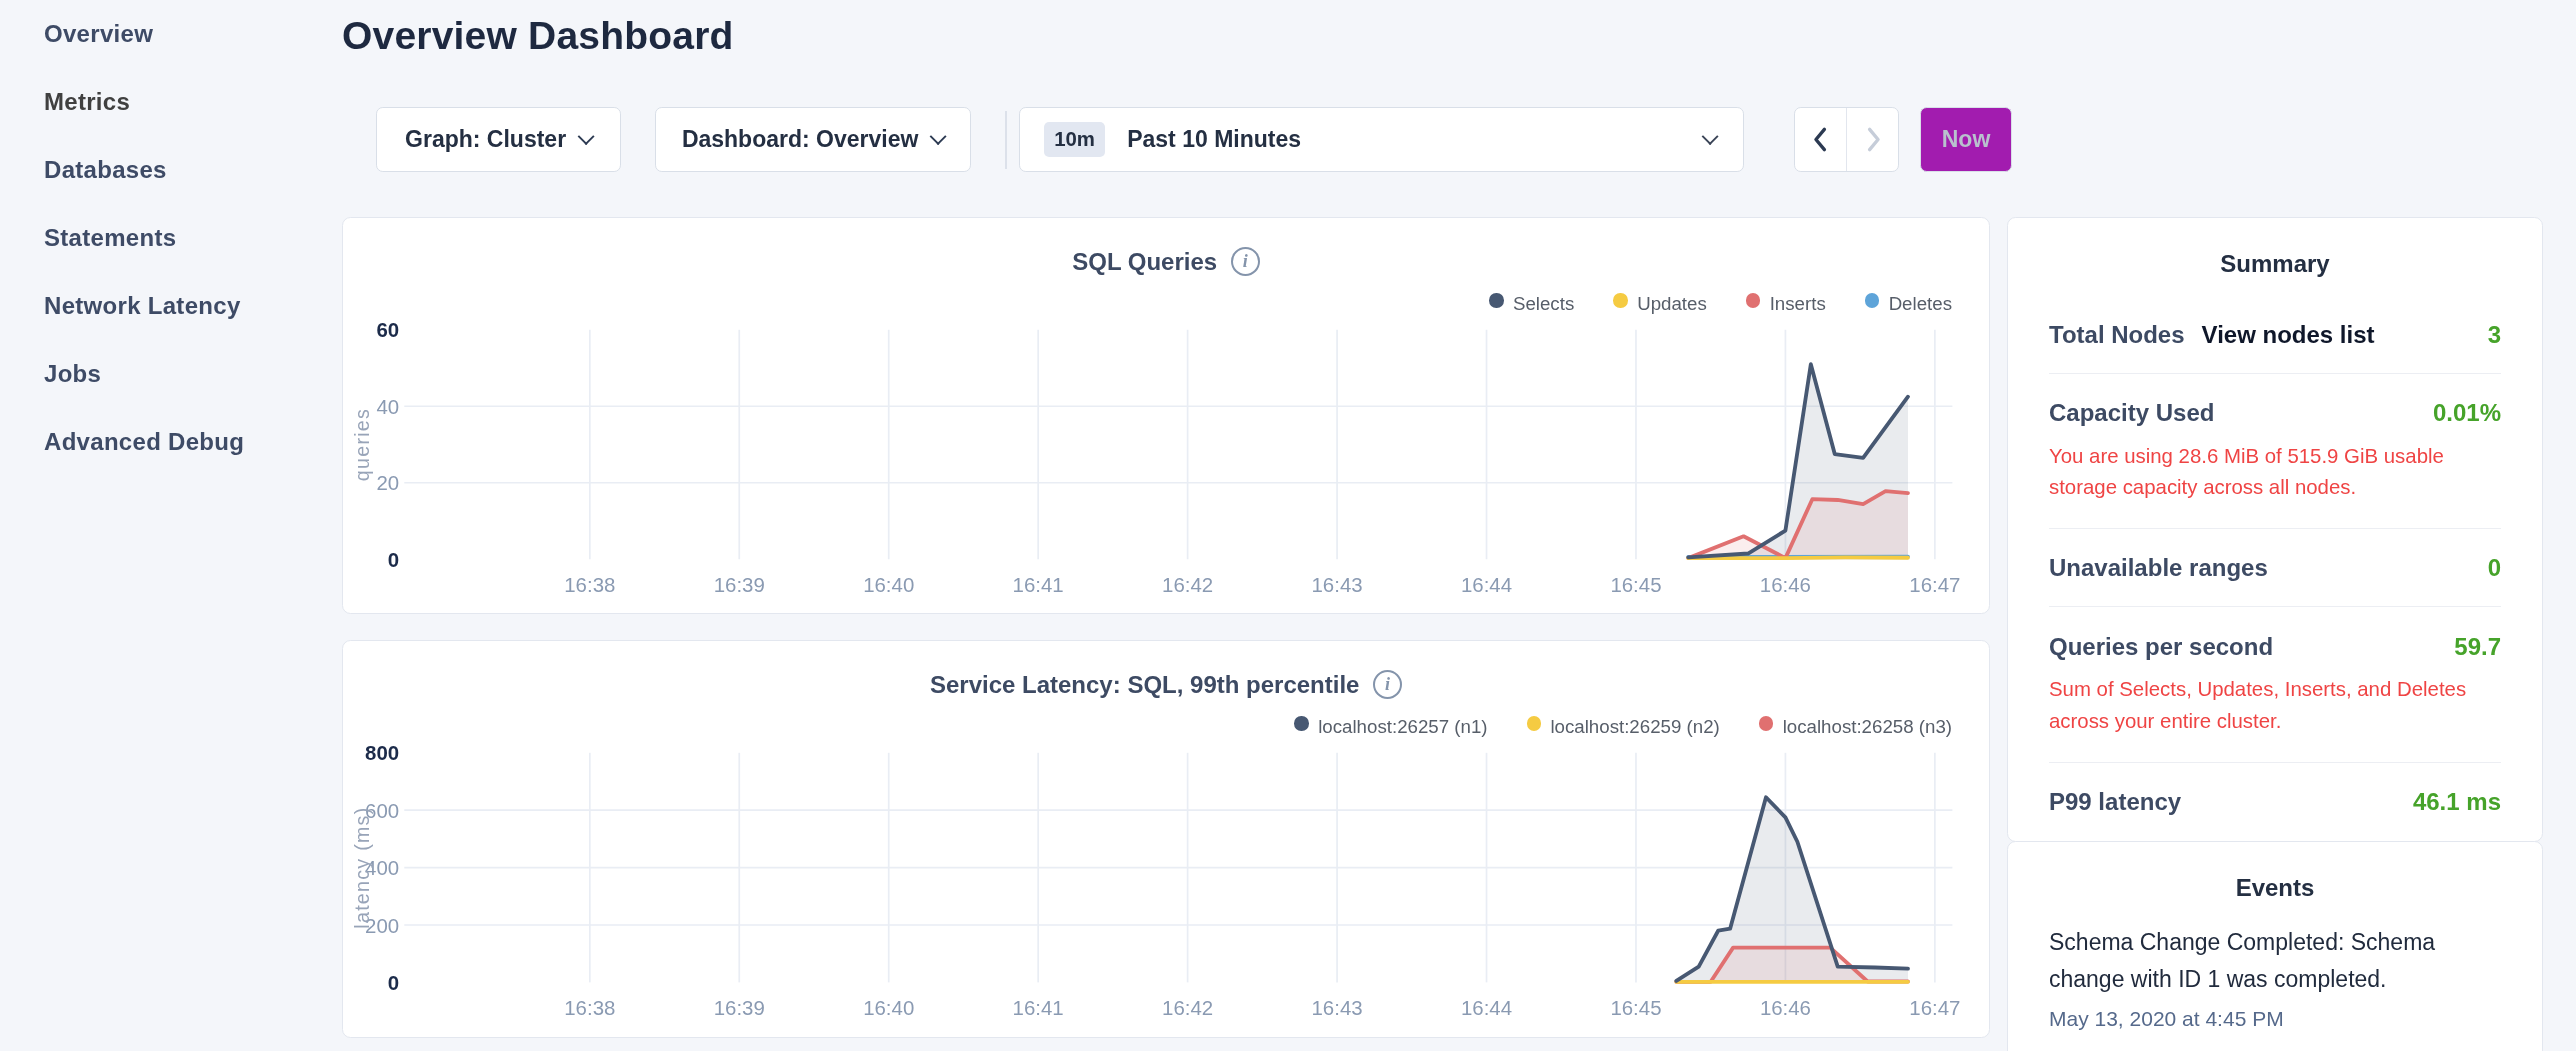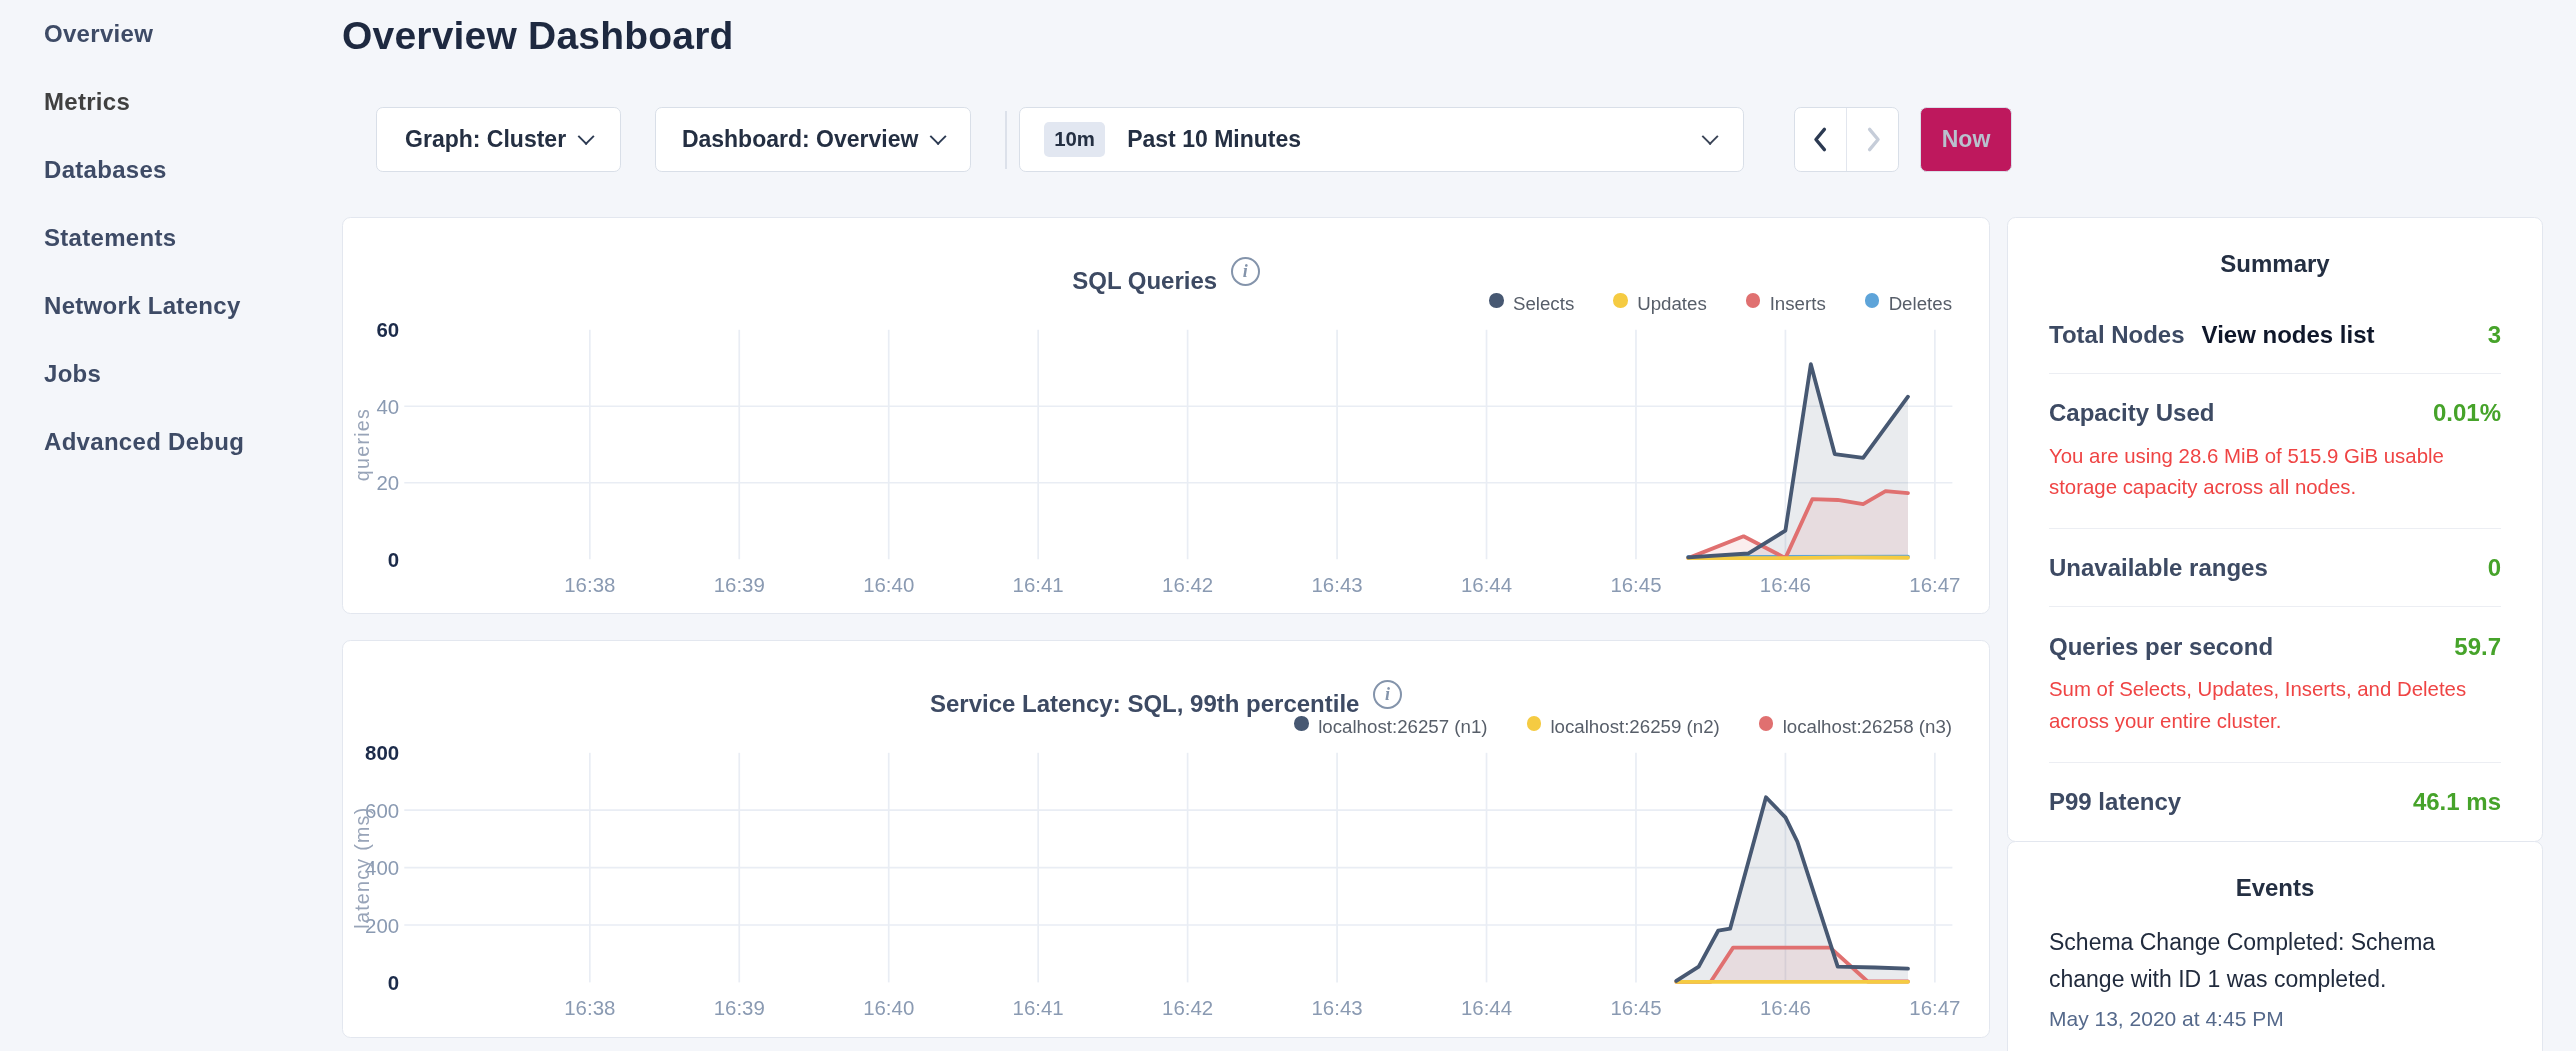--- a/index.html
+++ b/index.html
@@ -29,34 +29,34 @@
   .v-divider{position:absolute;left:1005px;top:111px;width:1.7px;height:58px;background:#dce1ea;}
   #time-box{left:1019px;width:725px;justify-content:flex-start;padding:12px 24px;cursor:pointer;}
   .time-badge{background:#e2e7f1;border-radius:5.1px;padding:6px 10.2px 5.1px;font-size:20.4px;
     font-weight:700;color:#242f42;margin-right:22px;}
   #time-box .chev{position:absolute;right:27px;}
   .nav-btns{position:absolute;left:1794px;top:107px;height:65px;width:105px;background:#fff;
     border:1.7px solid #d9dfe8;border-radius:6.8px;box-sizing:border-box;display:flex;}
   .nav-btn{flex:1;display:flex;align-items:center;justify-content:center;background:none;
     border:none;padding:0;cursor:pointer;}
   .nav-btn + .nav-btn{border-left:1.7px solid #e2e6ee;}
-  .now-btn{position:absolute;left:1920px;top:107px;width:92px;height:65px;background:#be185d;
+  .now-btn{position:absolute;left:1920px;top:107px;width:92px;height:65px;background:#a21caf;
     border:1.7px solid #d9dfe8;border-radius:6.8px;box-sizing:border-box;color:#b9c1ce;
     font-weight:700;font-size:23px;font-family:"Liberation Sans",sans-serif;cursor:default;}
   
   .card{position:absolute;background:#fff;border:1.7px solid #e3e7ef;border-radius:8.5px;
     box-sizing:border-box;}
   #chart1{left:342px;top:217px;width:1648px;height:397px;}
   #chart2{left:342px;top:640px;width:1648px;height:398px;}
   #summary-card{left:2007px;top:217px;width:536px;height:625px;}
   #events-card{left:2007px;top:841px;width:536px;height:340px;}
   
   .chart-title-row{position:absolute;top:29px;left:0;right:0;display:flex;
     justify-content:center;align-items:center;gap:13.6px;}
-  .chart-title{font-size:24px;font-weight:700;color:#3d4a63;margin-top:20px;}
+  .chart-title{font-size:24px;font-weight:700;color:#3d4a63;}
   .info-icon{width:29px;height:29px;border-radius:50%;border:2.1px solid #8494ab;
     color:#8494ab;font-size:18px;display:flex;align-items:center;justify-content:center;
     font-family:"Liberation Serif",serif;font-style:italic;font-weight:700;box-sizing:border-box;
     cursor:pointer;}
   .legend{position:absolute;top:75px;right:37px;display:flex;gap:39px;align-items:center;}
   .legend-item{display:flex;gap:9.4px;font-size:18.7px;color:#575e69;}
   .legend-dot{width:14.5px;height:14.5px;border-radius:50%;flex:0 0 auto;}
   svg.plot{position:absolute;left:0;top:0;width:100%;height:100%;}
   
   .panel-title{text-align:center;font-size:24px;font-weight:700;color:#242f42;margin-top:32px;}

